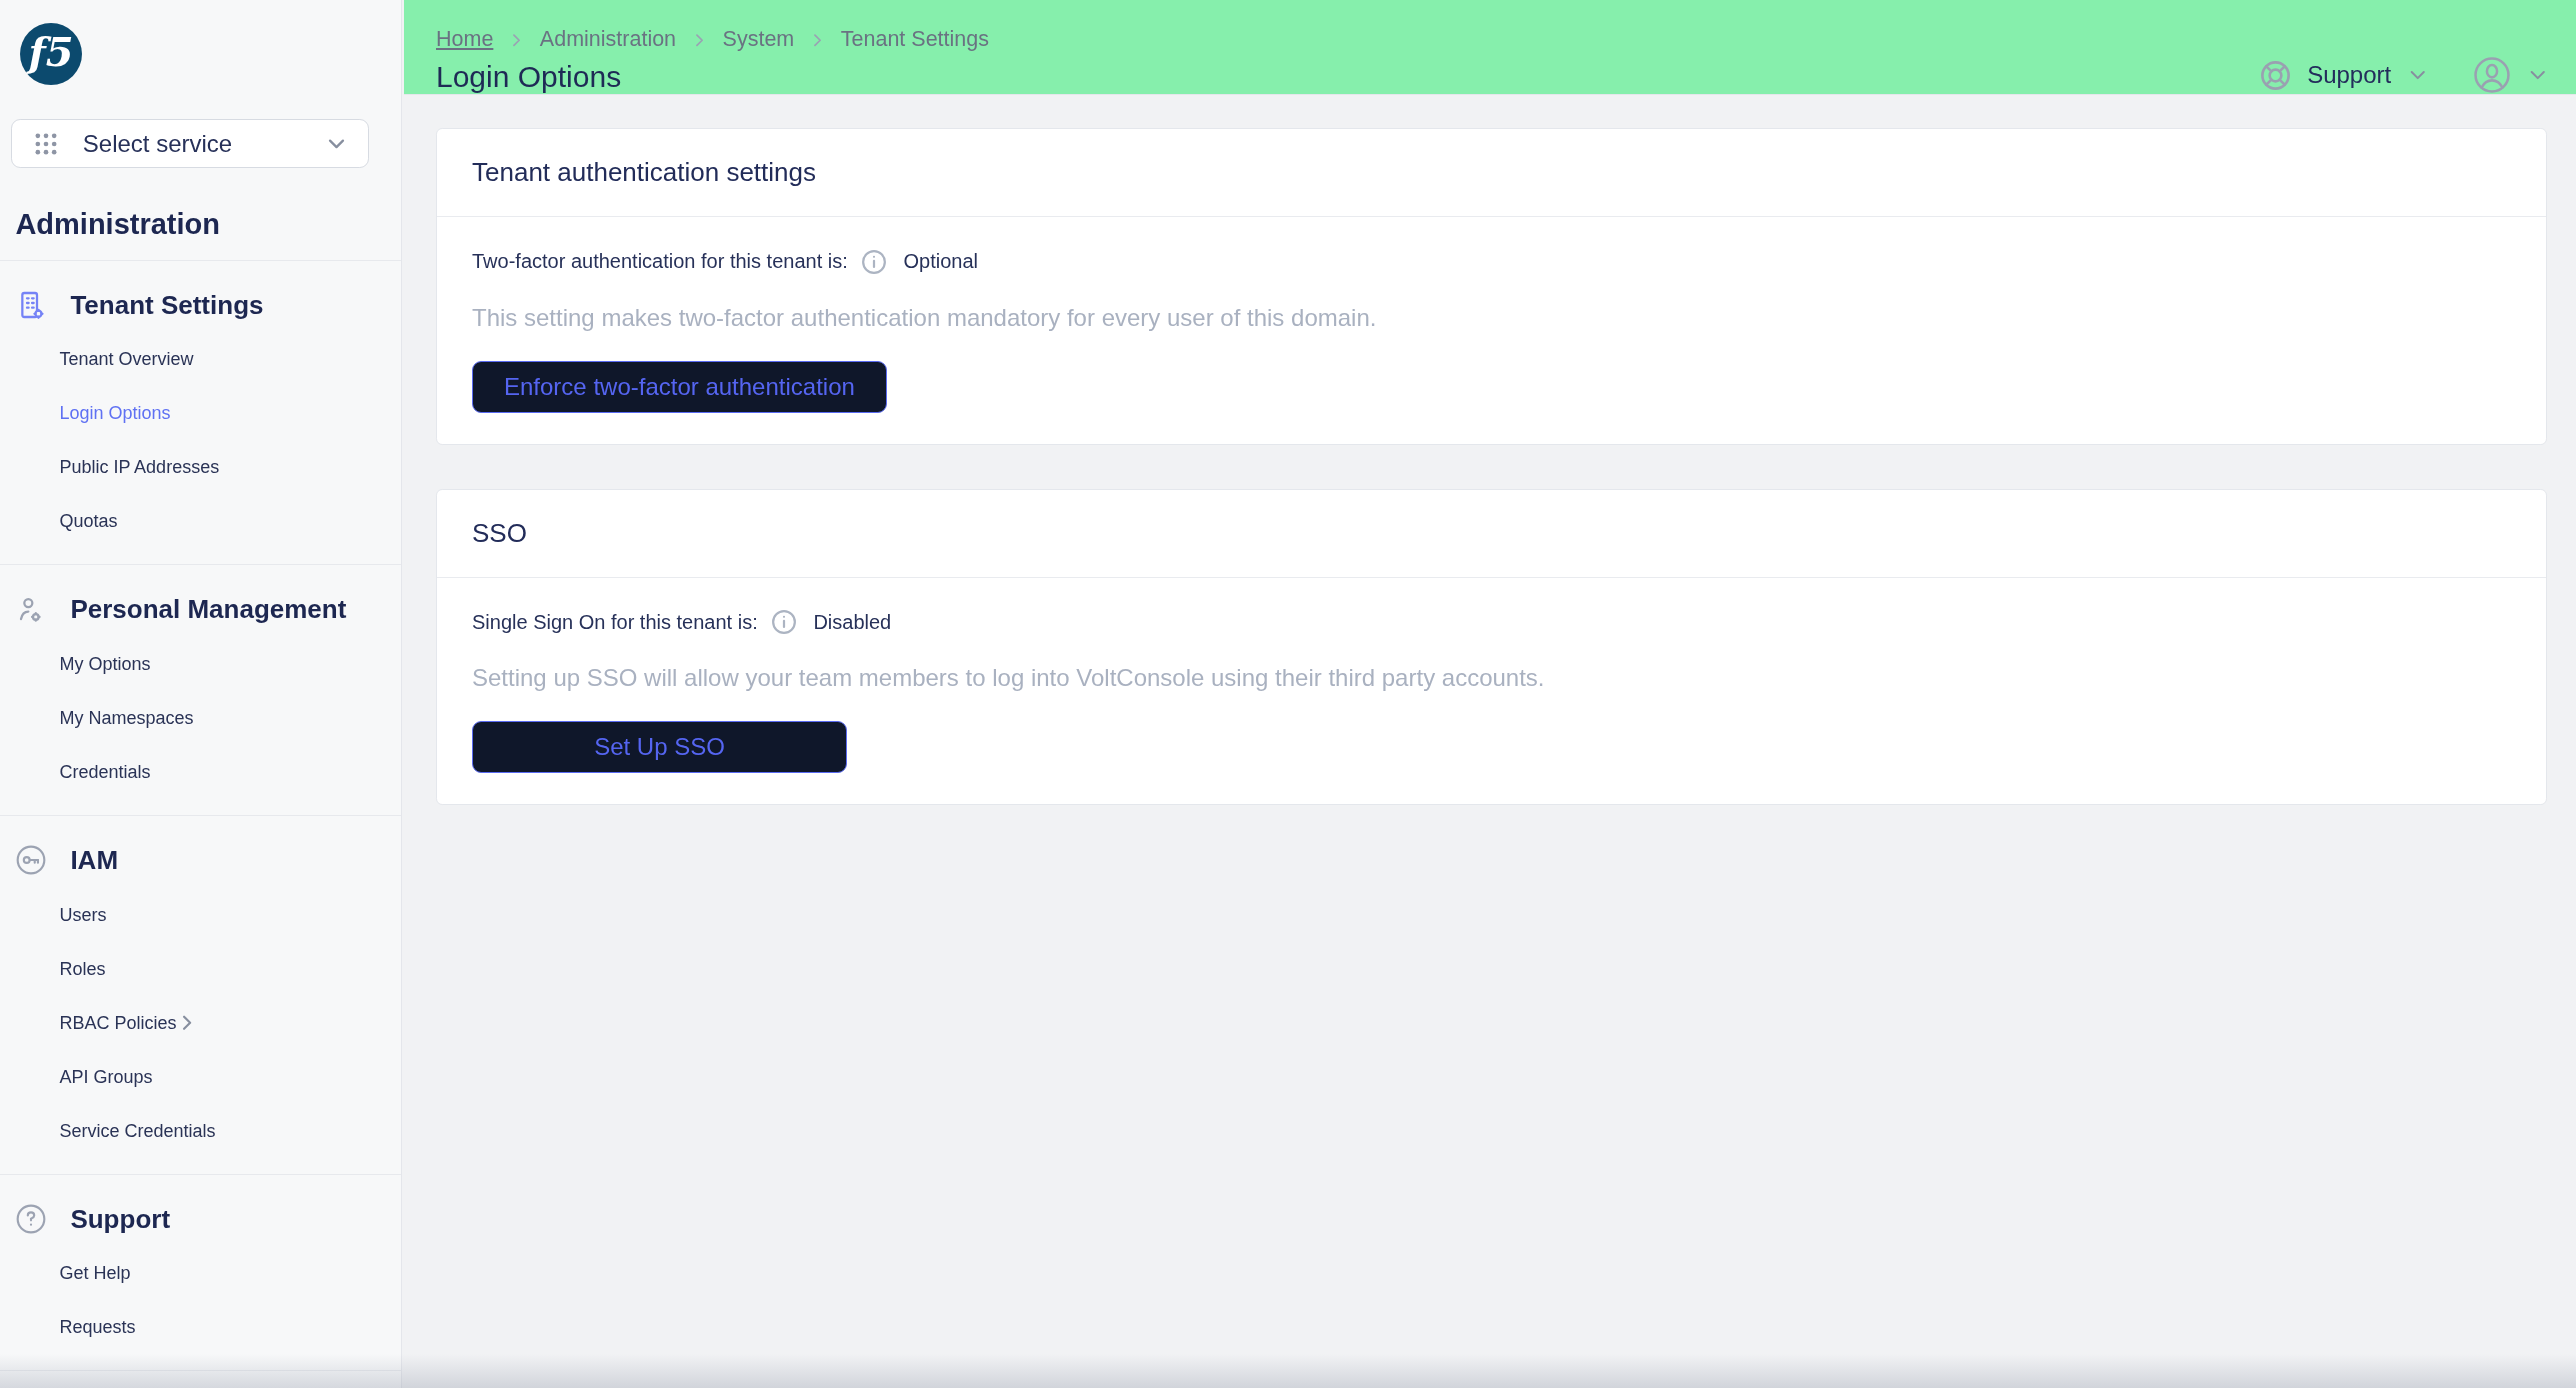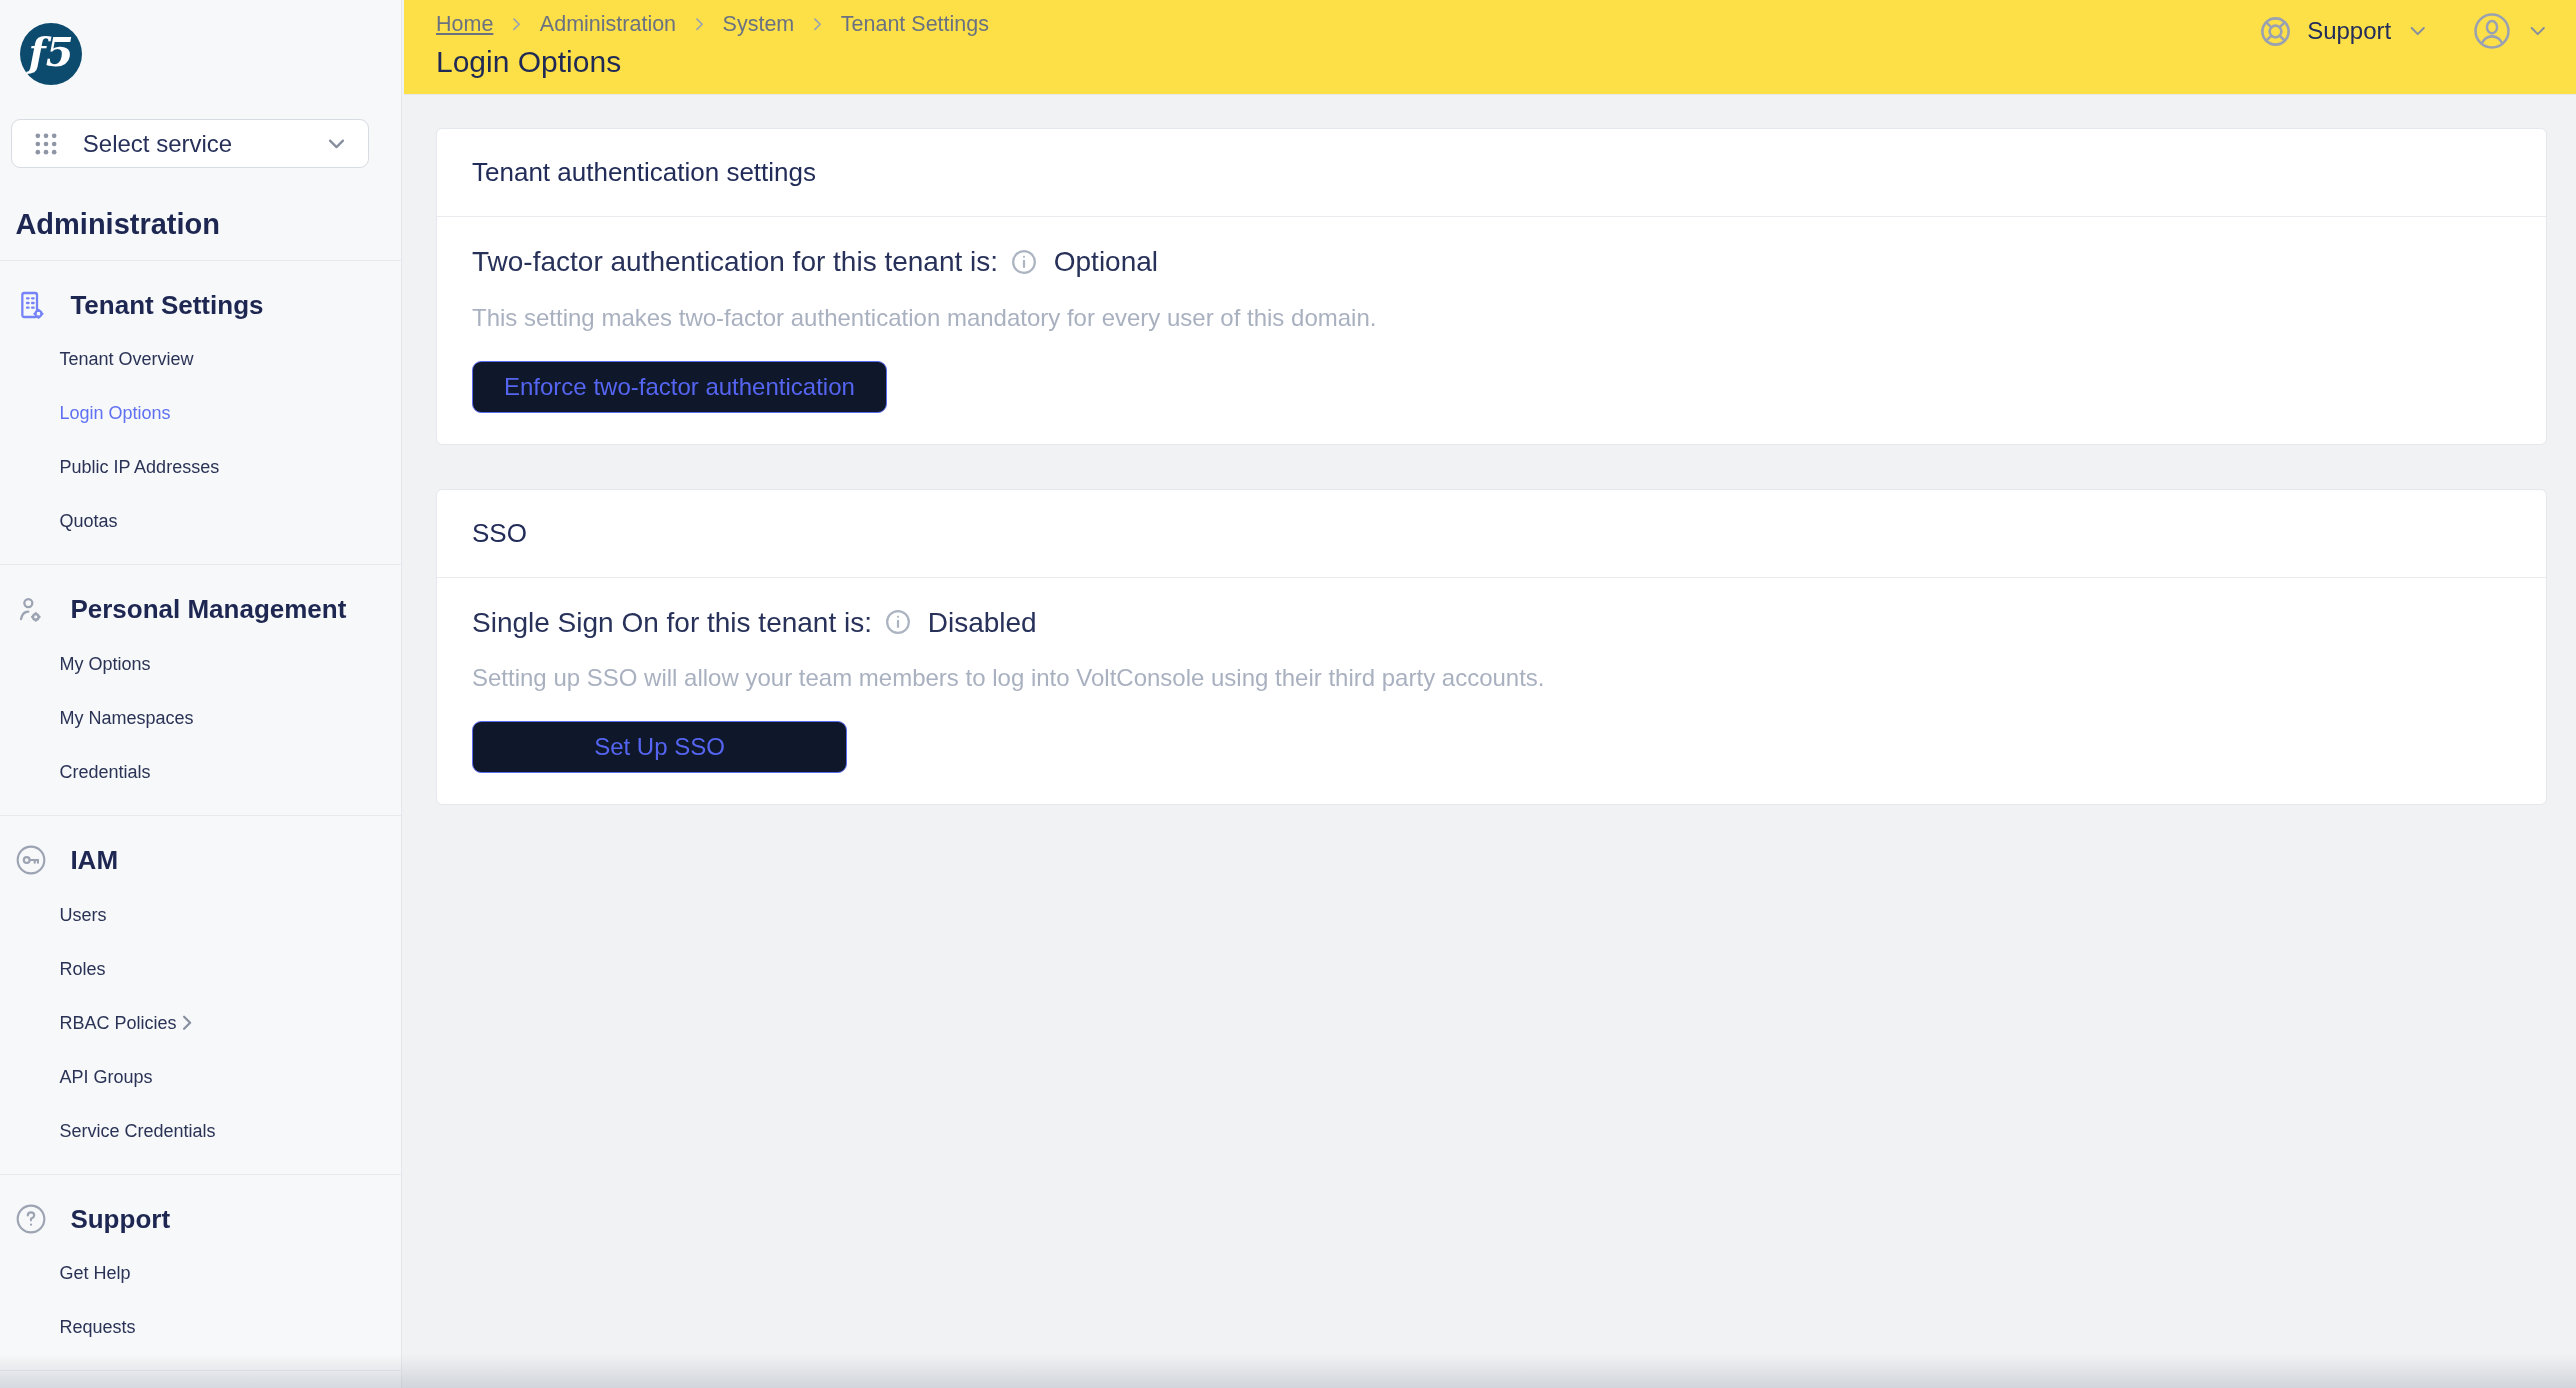--- a/index.html
+++ b/index.html
@@ -44,22 +44,22 @@
   .nav-item {
     margin-left:44px; height:54px; display:flex; align-items:center;
     justify-content:flex-start; font-size:18px; color:#2A3356; cursor:pointer;
   }
   .nav-item.active { color:#5F71F3; }
   .nav-item .chev-r { width:21.5px; height:21.5px; }
 
   
   .header {
     position:absolute; left:404px; top:0; right:0; height:95px;
-    background:#fde047; border-bottom:1.5px solid #E5E7EB;
-    display:flex; align-items:flex-start; justify-content:space-between;
+    background:#86efac; border-bottom:1.5px solid #E5E7EB;
+    display:flex; align-items:flex-end; justify-content:space-between;
     padding:12px 28px 0 32px;
   }
   .crumbs { display:flex; align-items:center; gap:14px; font-size:21.5px; color:#6A7282; }
   .crumb { cursor:pointer; }
   .crumb-link { text-decoration:underline; }
   .crumb-sep { width:18.5px; height:18.5px; }
   .page-title { margin-top:7.7px; font-size:30px; font-weight:500; color:#1E2A55; }
   .header-right { display:flex; align-items:center; gap:45px; }
   .support-menu, .user-menu { display:flex; align-items:center; cursor:pointer; }
   .support-menu .buoy { width:35px; height:35px; }
@@ -72,21 +72,21 @@
     position:absolute; left:404px; top:96px; right:0; bottom:0;
     background:#F1F2F4; padding:32px 29px 8px 32px;
   }
   .card { background:#FFFFFF; border:1.5px solid #E4E7EC; border-radius:6.2px; }
   .card + .card { margin-top:44px; }
   .card-header {
     height:88px; display:flex; align-items:center; padding:0 35px;
     border-bottom:1.5px solid #E9EBEF; font-size:26px; font-weight:500; color:#222C59;
   }
   .card-body { padding:29px 35px 31px 35px; }
-  .status-row { display:flex; align-items:center; font-size:28px; color:#273159; line-height:31px; }
+  .status-row { display:flex; align-items:center; font-size:20px; color:#273159; line-height:31px; }
   .status-row .info-ic { width:28px; height:28px; margin:0 15.4px 0 12.3px; flex:0 0 auto; cursor:pointer; }
   .desc { margin-top:24.6px; font-size:24px; color:#A9B1C0; line-height:31px; }
   .btn {
     margin-top:28px; height:52px; background:#0f172a;
     border:1.5px solid #5A6BF2; border-radius:9.2px; color:#5565F1;
     font-size:24px; font-family:"Liberation Sans", sans-serif;
     display:inline-flex; align-items:center; justify-content:center;
     padding:0 31px; cursor:pointer;
   }
   .btn.btn-fixed { width:375px; padding:0; }

